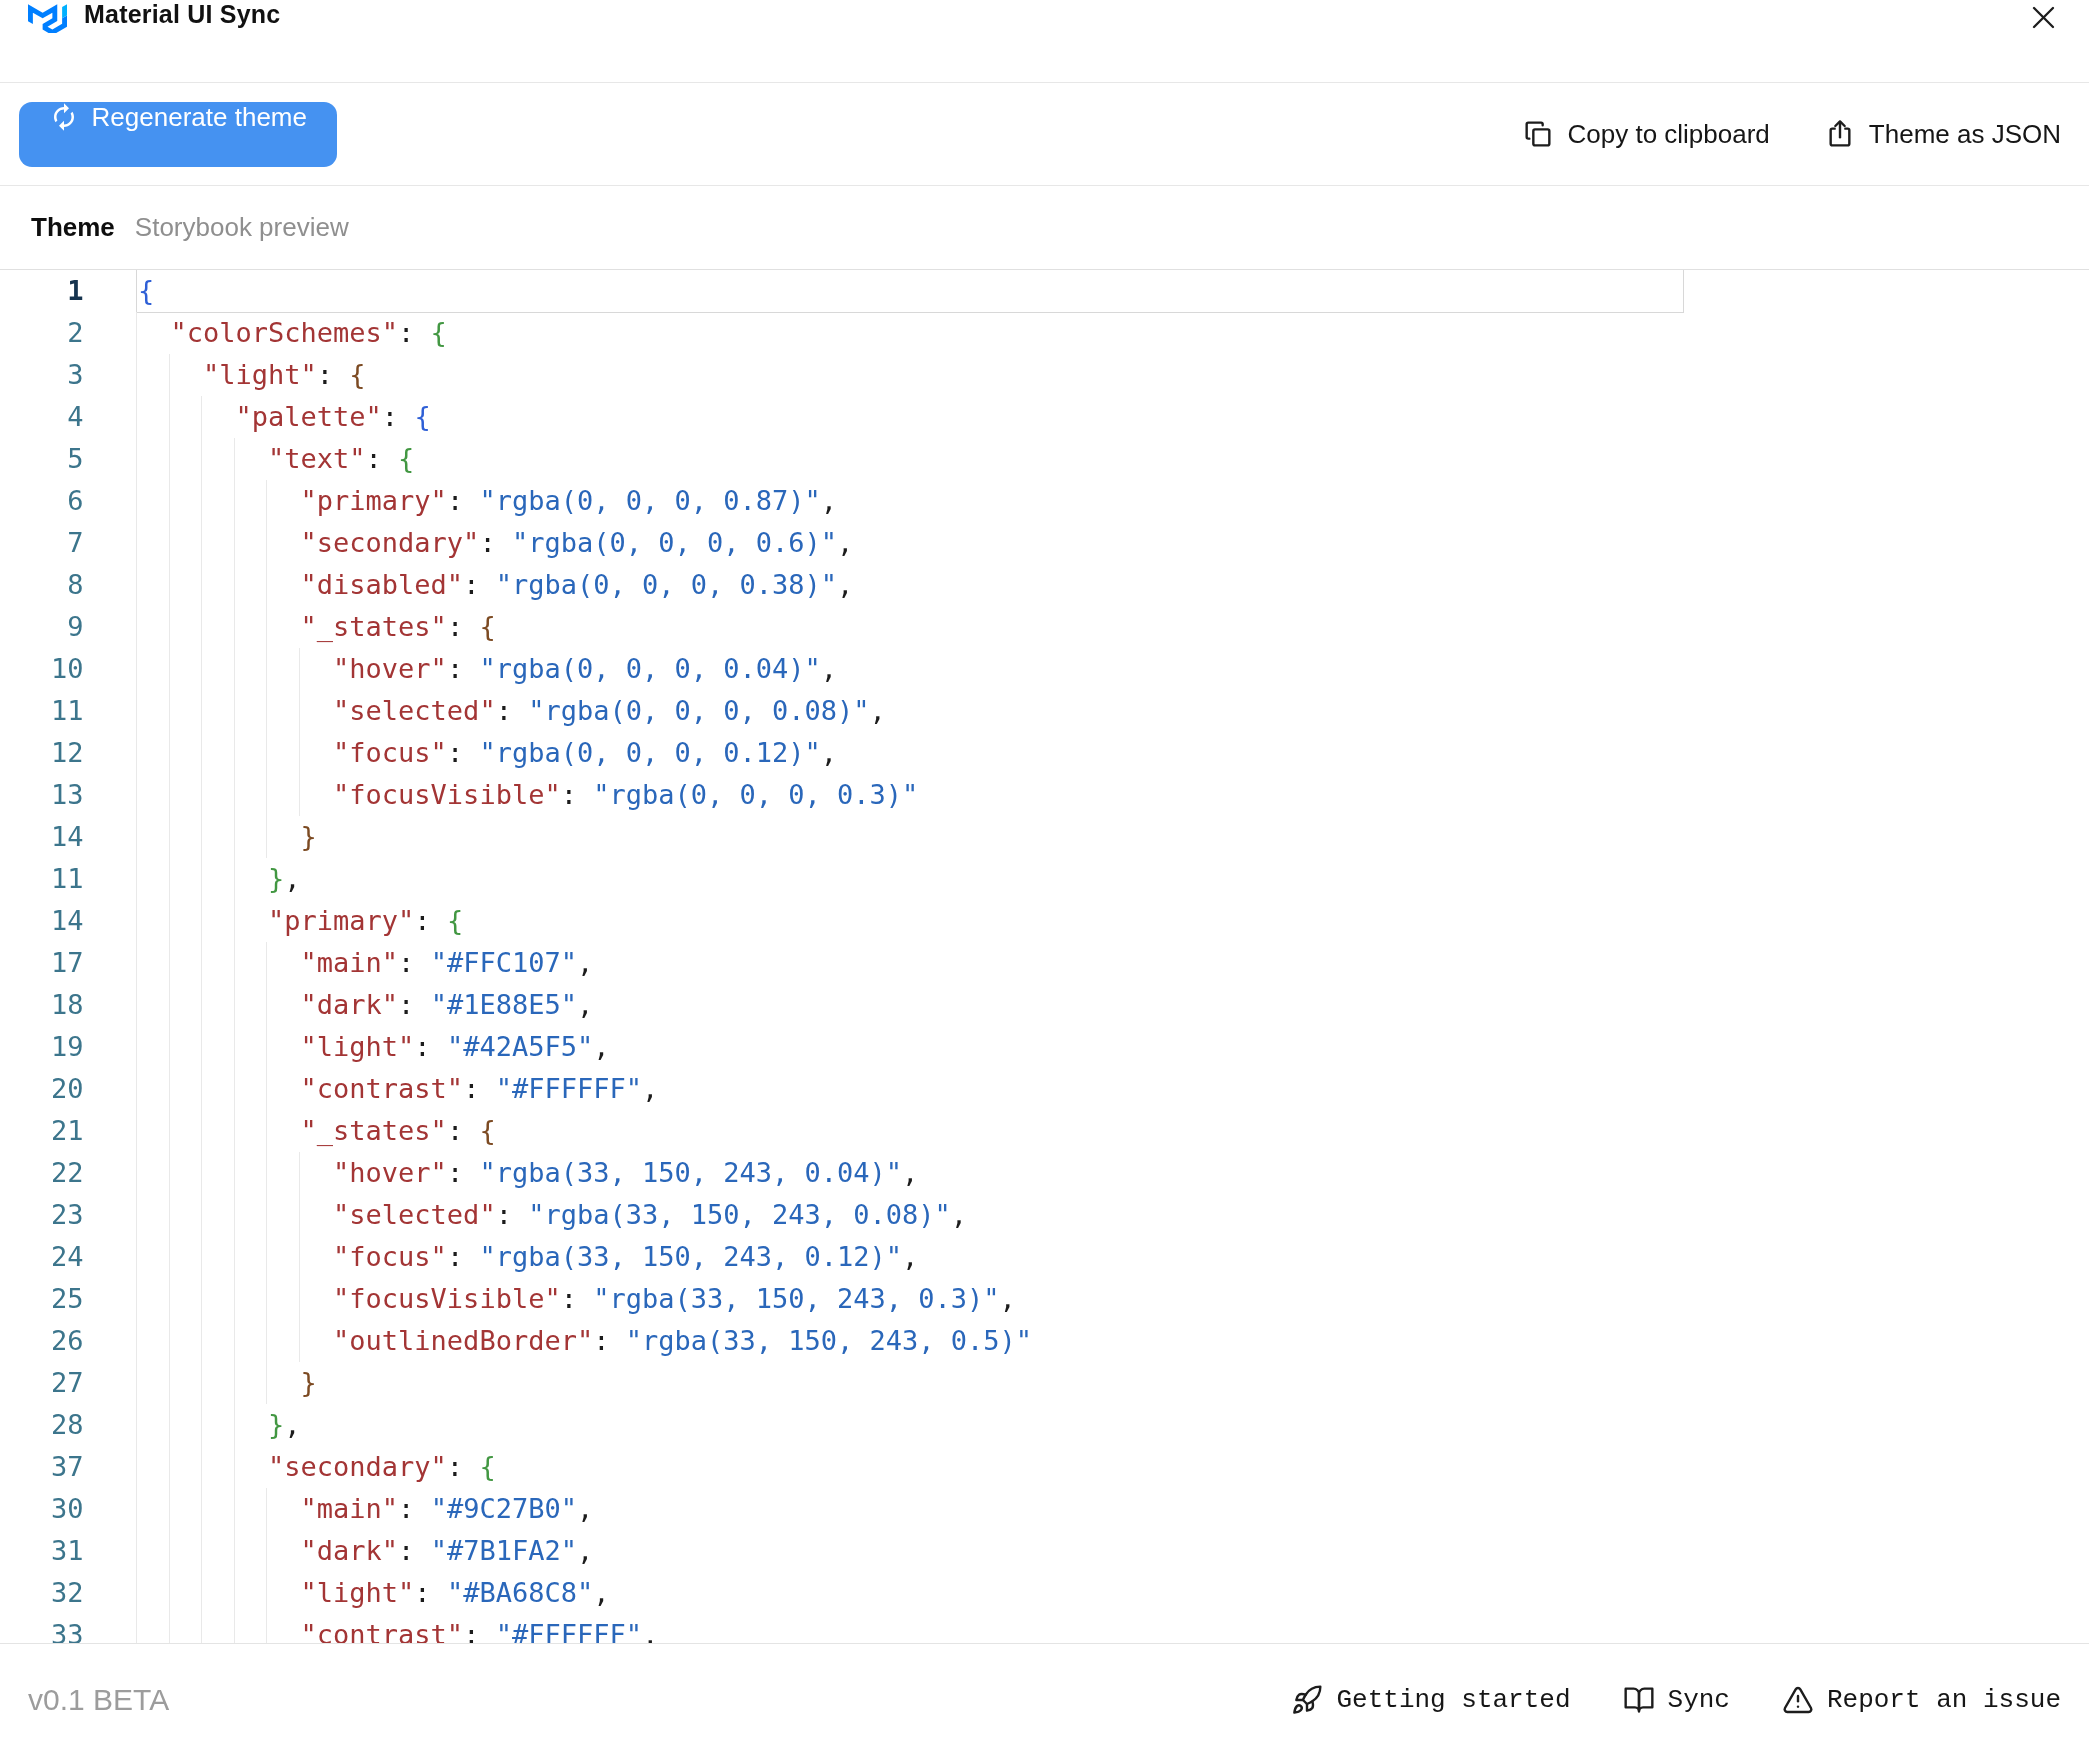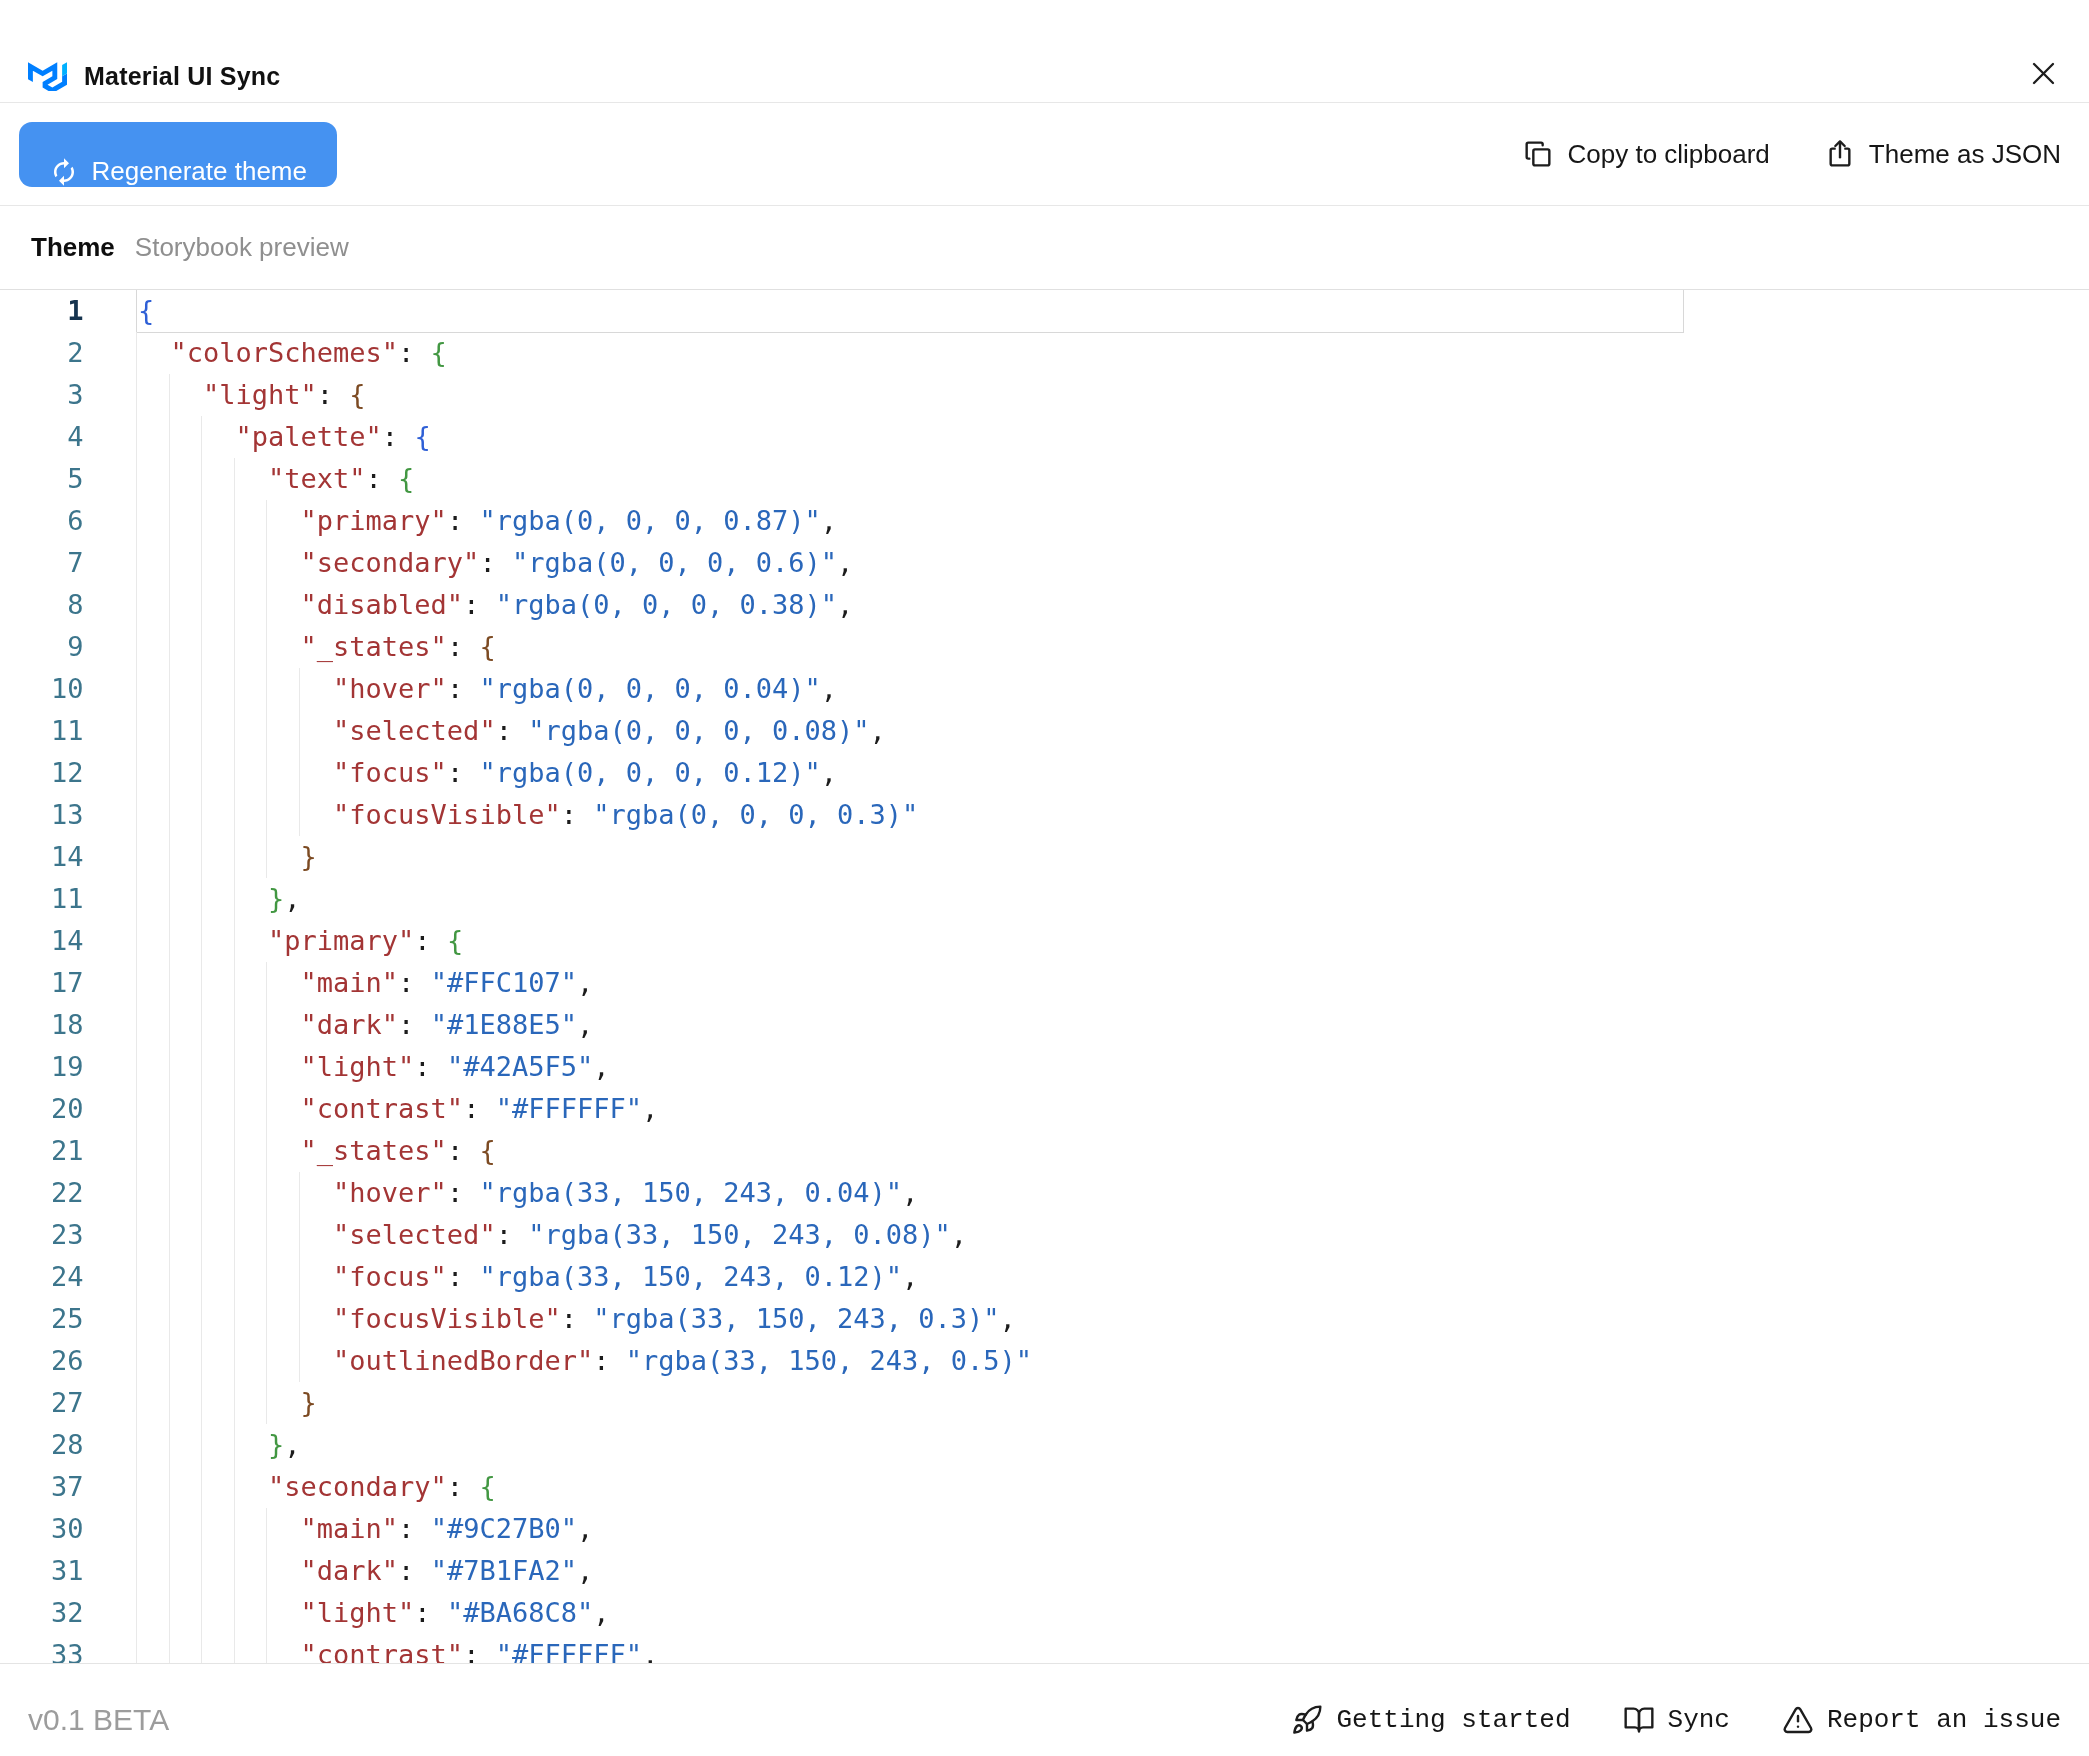--- a/index.html
+++ b/index.html
@@ -1,28 +1,28 @@
 <!DOCTYPE html>
 <html style="font-size:15px"><head>
 <meta charset="utf-8">
 <style>
   html,body{margin:0;padding:0;background:#fff}
   body{width:2089px;height:1756px;overflow:hidden;font-family:"Liberation Sans",sans-serif;color:#1a1a1a;position:relative}
   *{box-sizing:border-box}
 
   
-  .header{height:103px;border-bottom:0.9px solid #e7e7e7;display:flex;align-items:flex-end;padding:11px 28px}
+  .header{height:83px;border-bottom:0.9px solid #e7e7e7;display:flex;align-items:flex-start;padding:0 28px}
   .logo{width:39px;height:33px;flex:0 0 auto}
   .app-title{font-size:25px;font-weight:700;color:#111;margin-left:17px;letter-spacing:0.2px}
   .spacer{flex:1}
   .iconbtn{background:none;border:none;padding:0;cursor:pointer;display:flex;align-items:center;justify-content:center}
 
   
   .toolbar{height:103px;border-bottom:0.9px solid #e7e7e7;display:flex;align-items:center;padding:0 28px 0 18.6px}
-  .btn-primary{display:flex;align-items:flex-end;gap:13px;height:65px;padding:0 30px;border:none;border-radius:13px;
+  .btn-primary{display:flex;align-items:flex-start;gap:13px;height:65px;padding:0 30px;border:none;border-radius:13px;
     background:#4592F1;color:#fff;font-family:"Liberation Sans",sans-serif;font-size:26px;font-weight:500;cursor:pointer}
   .linkbtn{display:flex;align-items:center;gap:13px;background:none;border:none;padding:0;cursor:pointer;
     font-family:"Liberation Sans",sans-serif;font-size:26px;color:#161616}
   .linkbtn + .linkbtn{margin-left:54px}
 
   
   .tabs{height:84px;border-bottom:0.9px solid #e0e0e0;display:flex;align-items:center;padding:0 31px;gap:20px}
   .tab{font-size:26px;cursor:pointer}
   .tab.active{font-weight:700;color:#0e0e0e}
   .tab.inactive{color:#8f8f8f}

